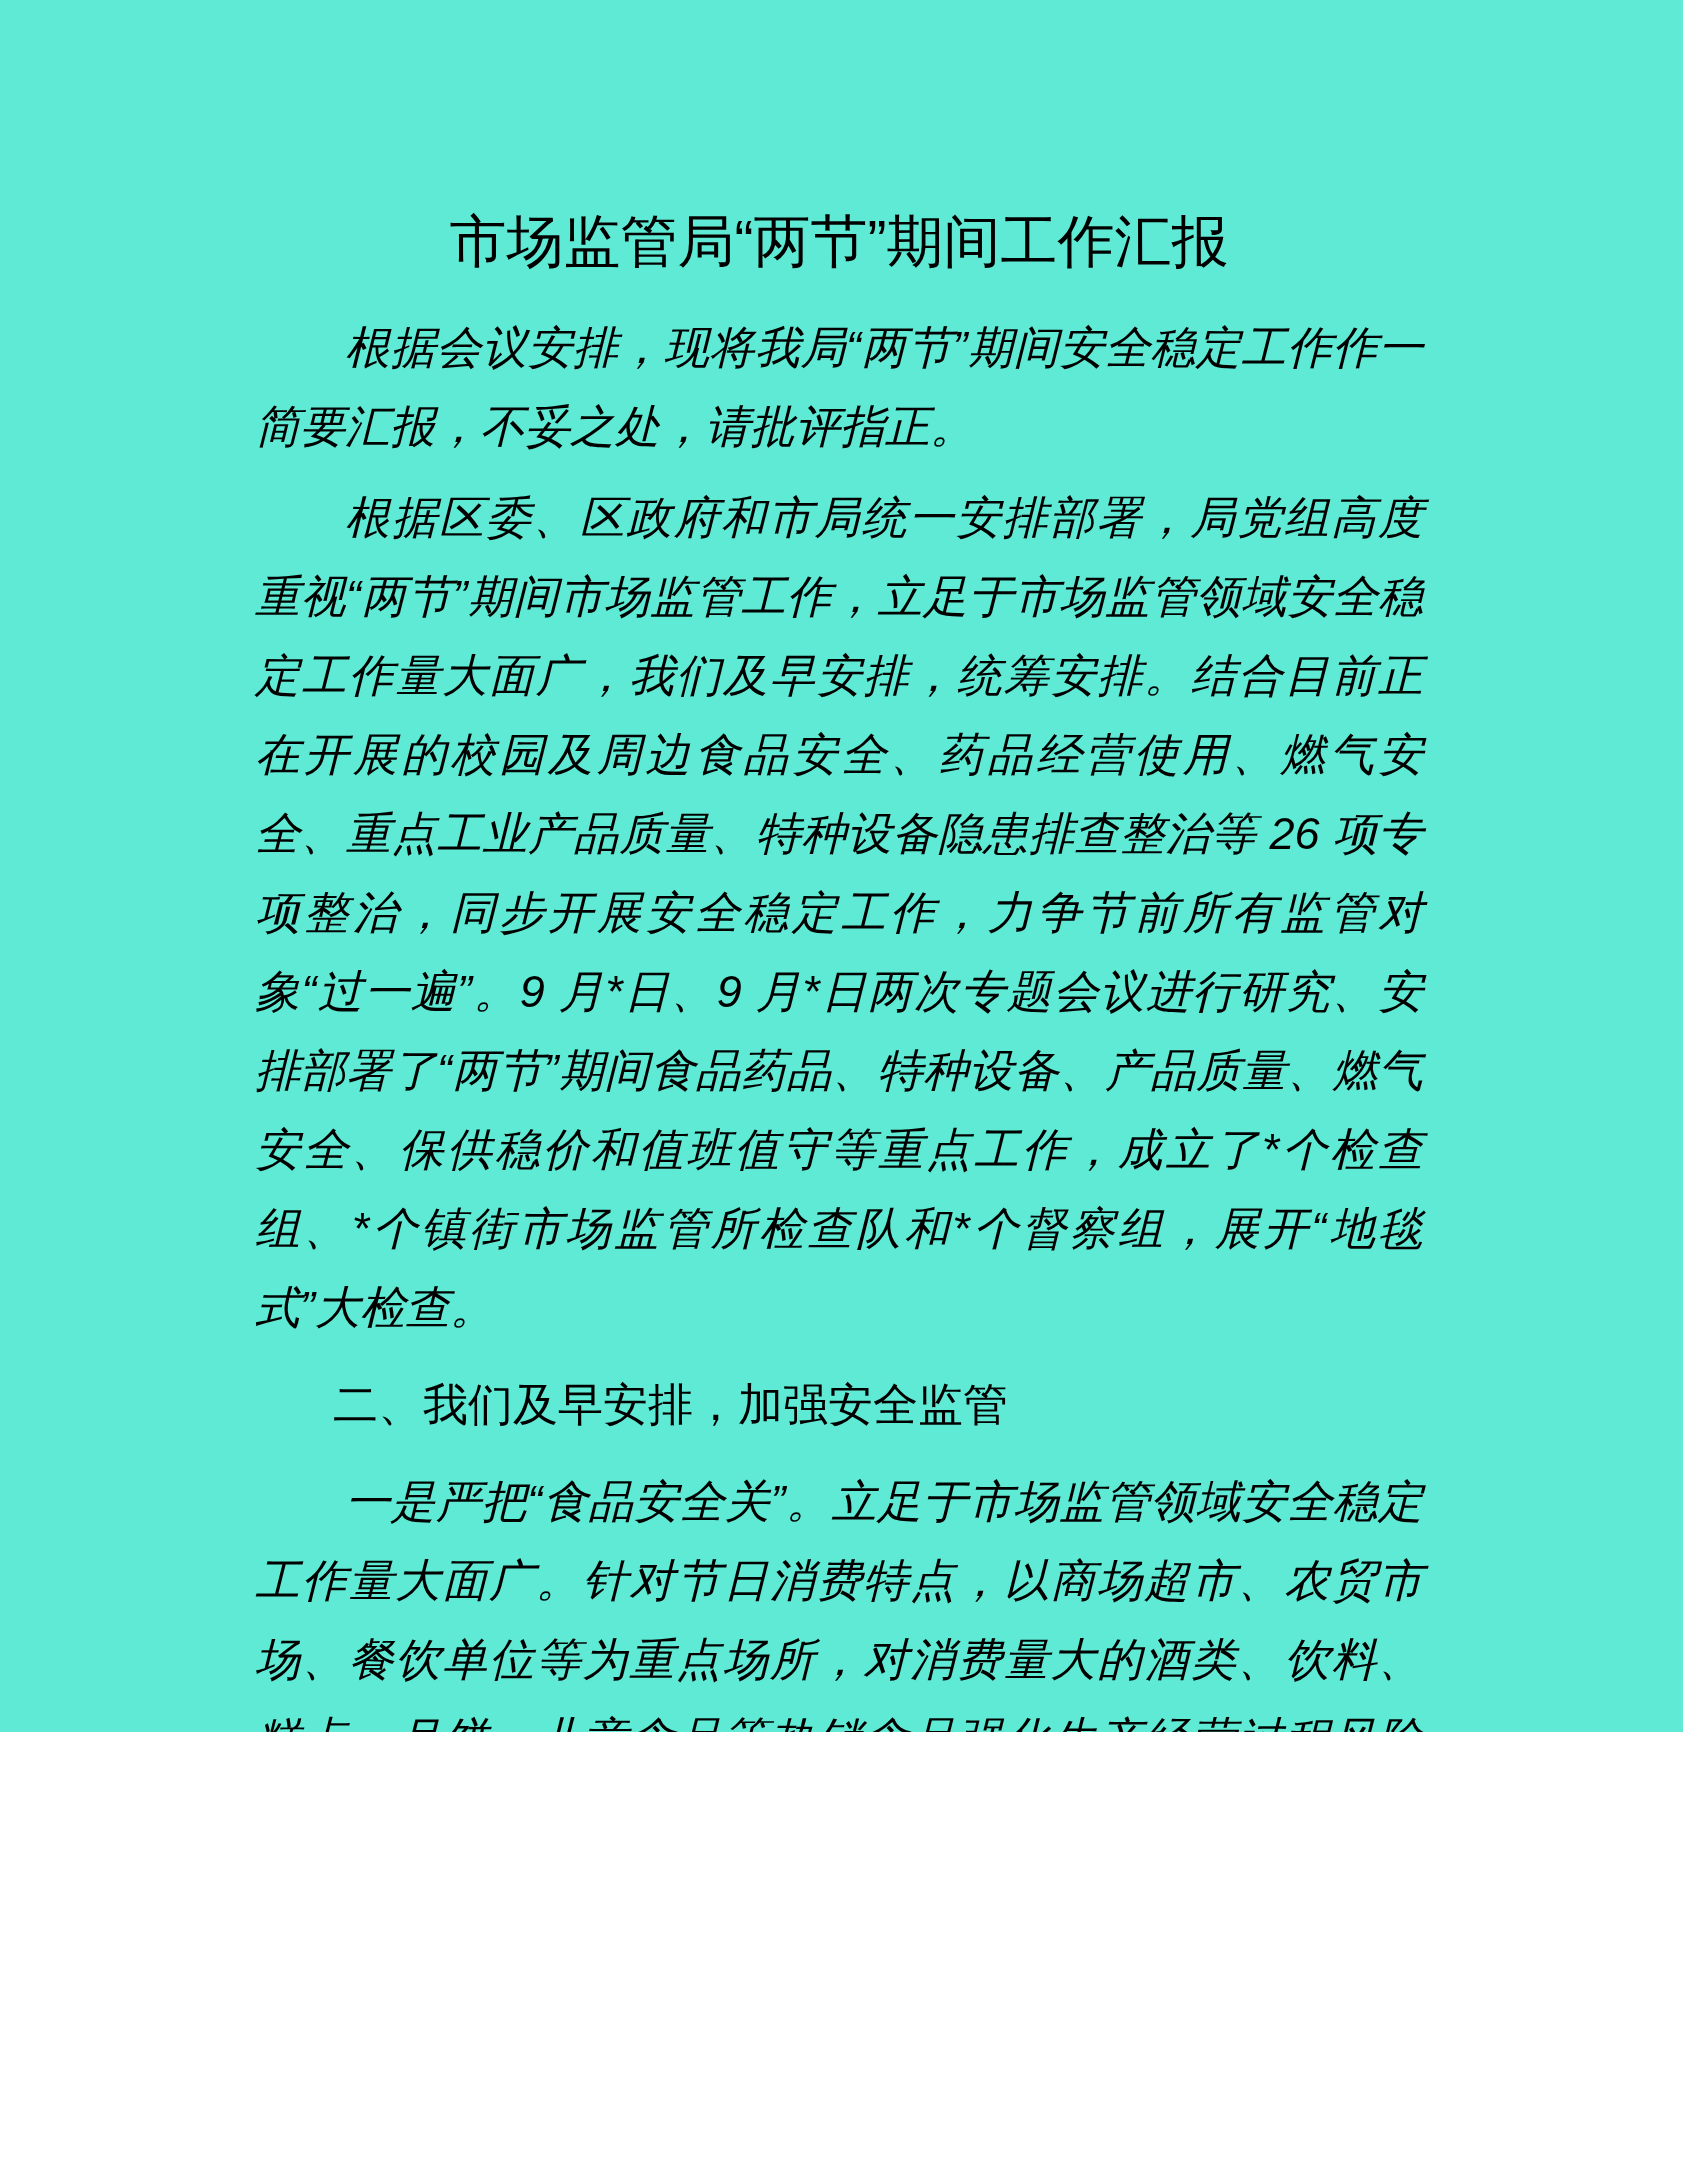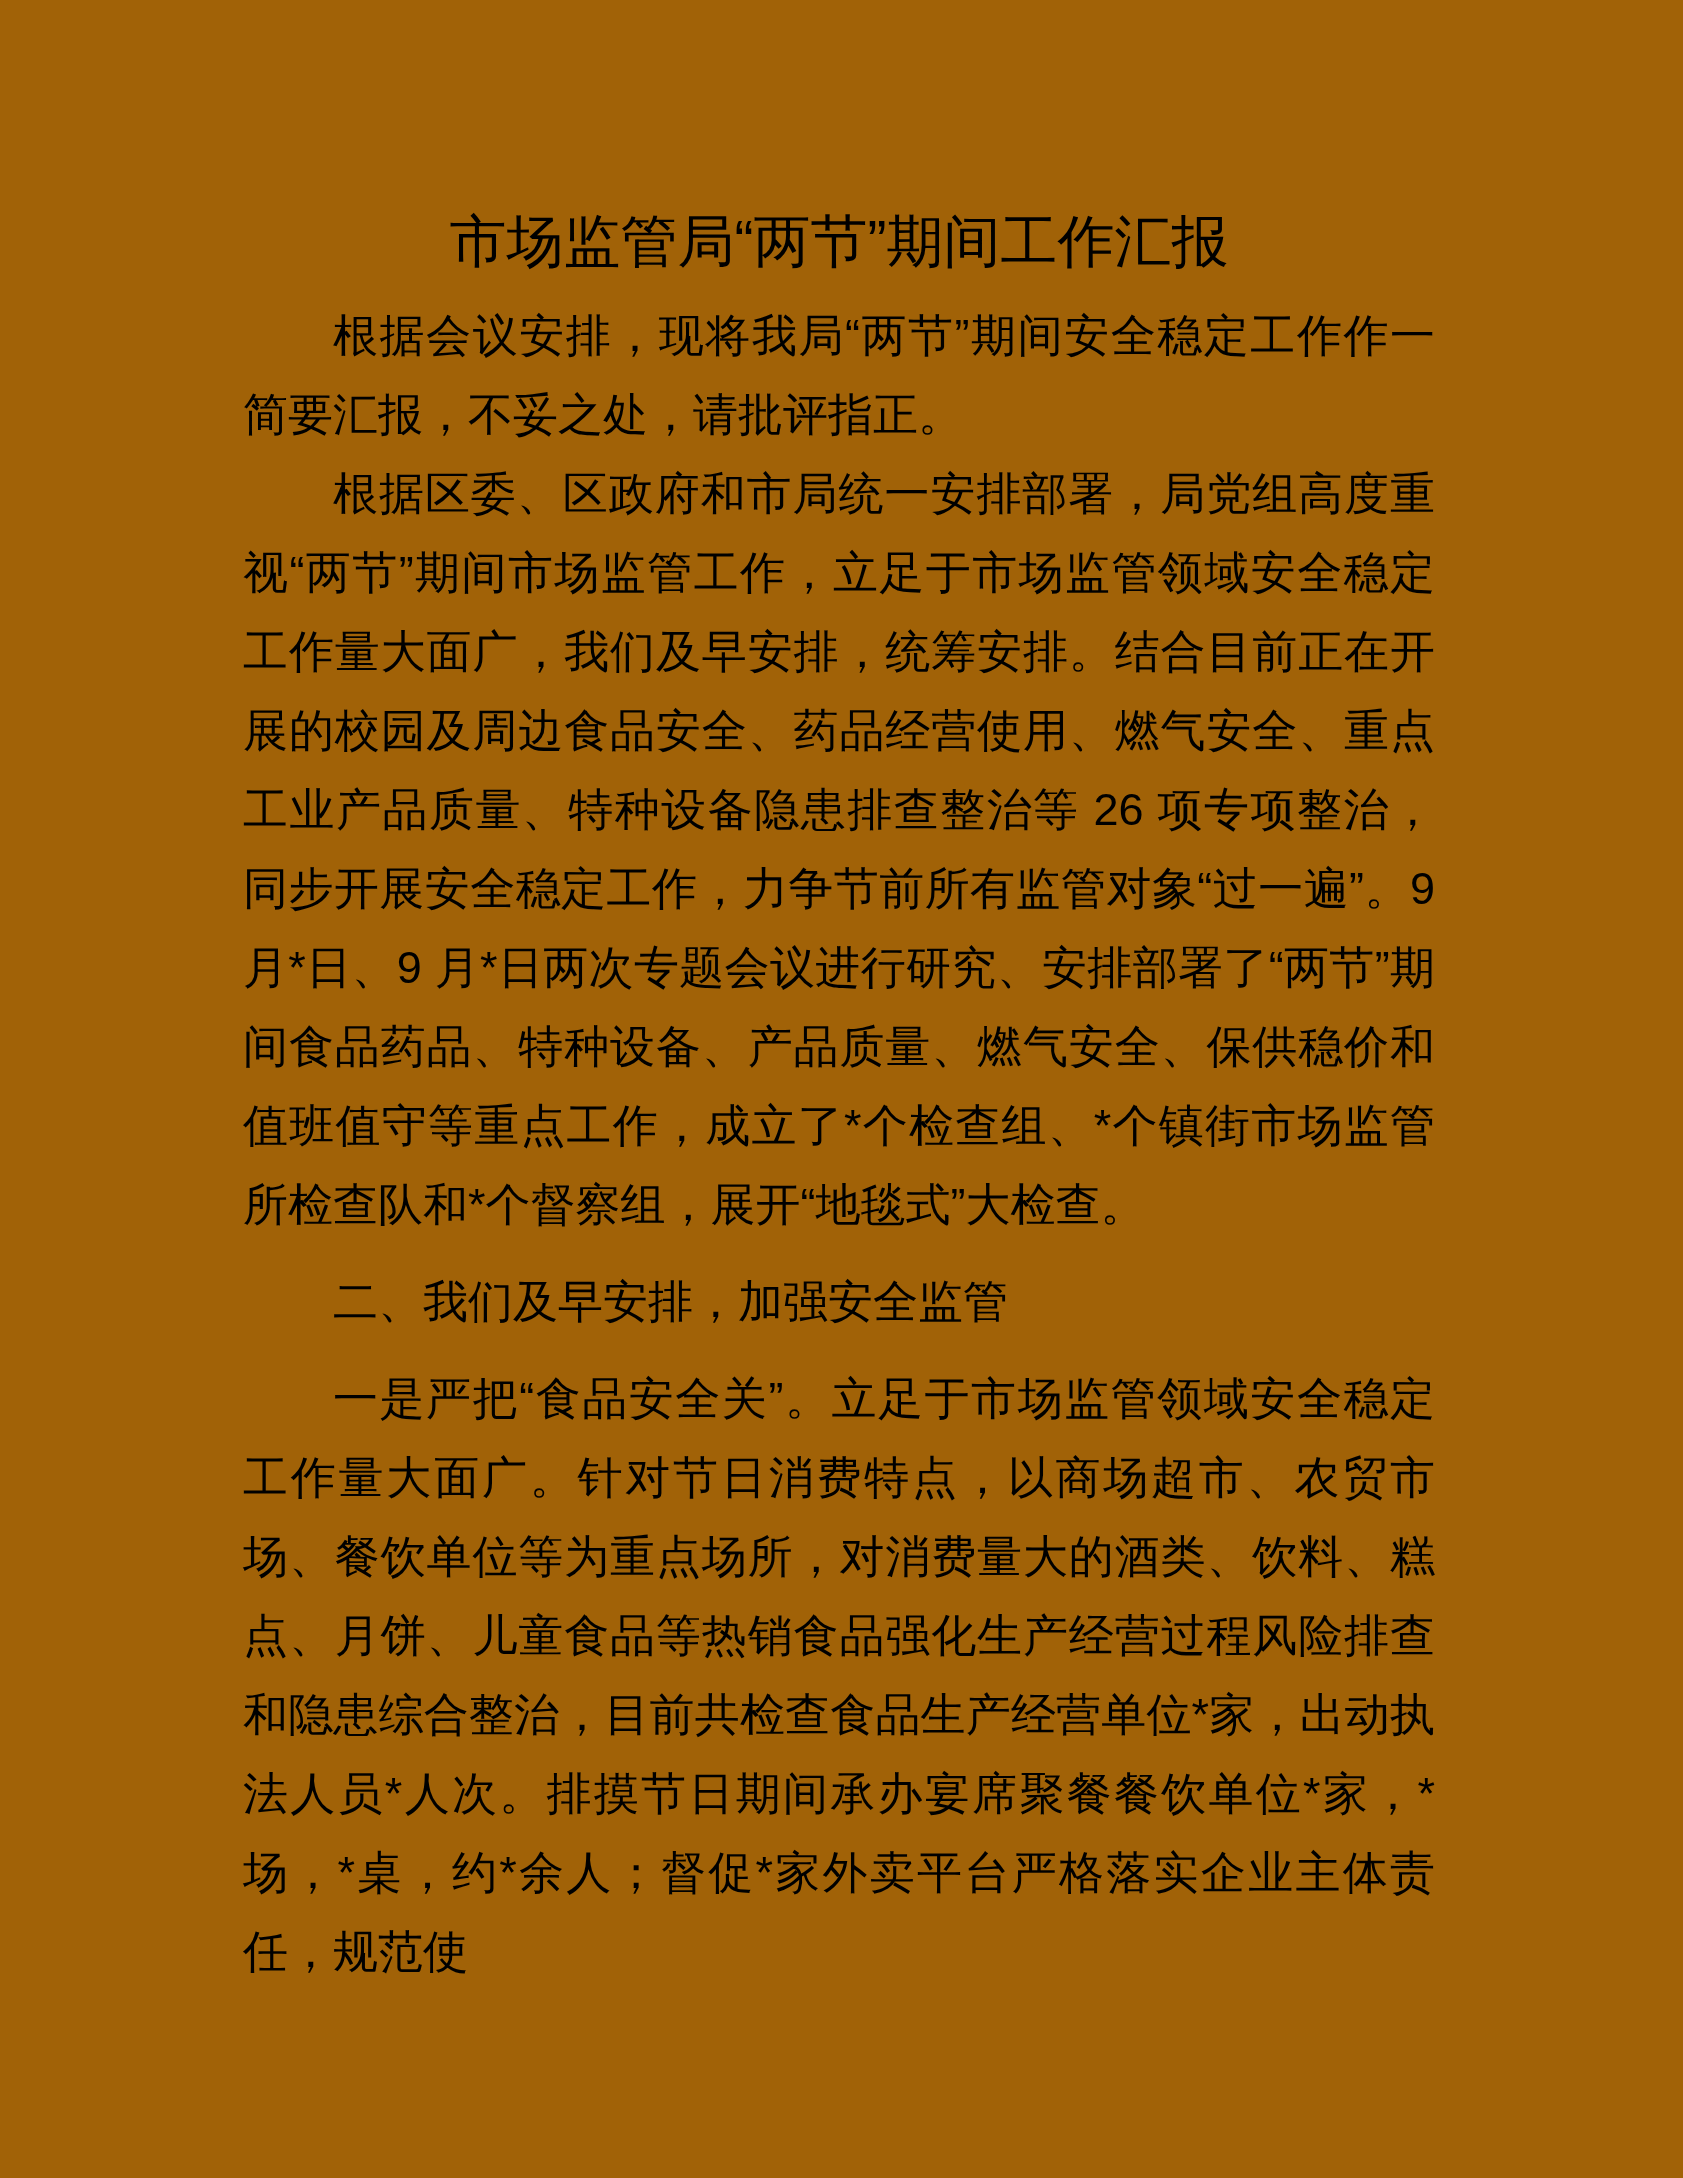--- a/index.html
+++ b/index.html
@@ -3,23 +3,23 @@
 <meta charset="utf-8">
 <style>
   html, body {
     margin: 0;
     padding: 0;
     background: #ffffff;
   }
   .page {
     position: relative;
     width: 1683px;
-    height: 2178px;
+    height: 1732px;
     box-sizing: border-box;
-    background: #a16207;
+    background: #5eead4;
     color: #000000;
     padding: 187px 248px 59px 243px;
     overflow: hidden;
     font-family: "Liberation Sans", sans-serif;
   }
   .doc-title {
     font-size: 57px;
     line-height: 109px;
     font-weight: 400;
     text-align: center;
@@ -30,25 +30,26 @@
     font-size: 45px;
     line-height: 79px;
     font-weight: 400;
     margin: 18px 0;
     text-indent: 2em;
   }
   .doc-para {
     font-size: 45px;
     line-height: 79px;
     font-weight: 400;
-    margin: 0;
+    margin: 12px;
     text-indent: 2em;
     text-align: justify;
     text-align-last: left;
     text-justify: inter-ideograph;
+    font-style: italic;
   }
 </style>
 </head>
 <body>
 
 <div class="page">
   <h1 class="doc-title">市场监管局“两节”期间工作汇报</h1>
 
   <p class="doc-para">根据会议安排，现将我局“两节”期间安全稳定工作作一简要汇报，不妥之处，请批评指正。</p>
 

